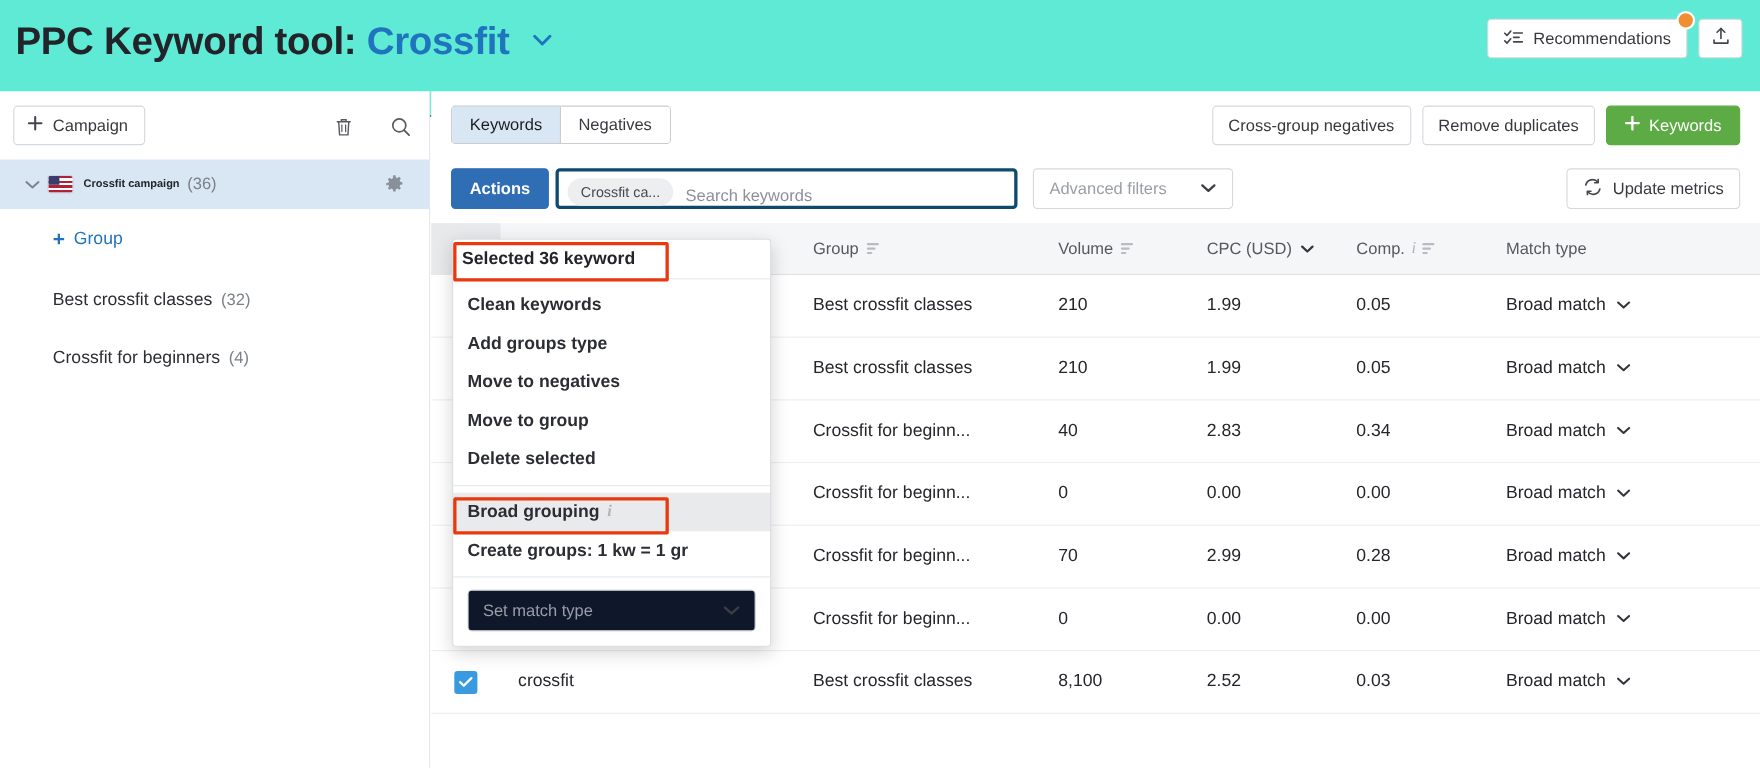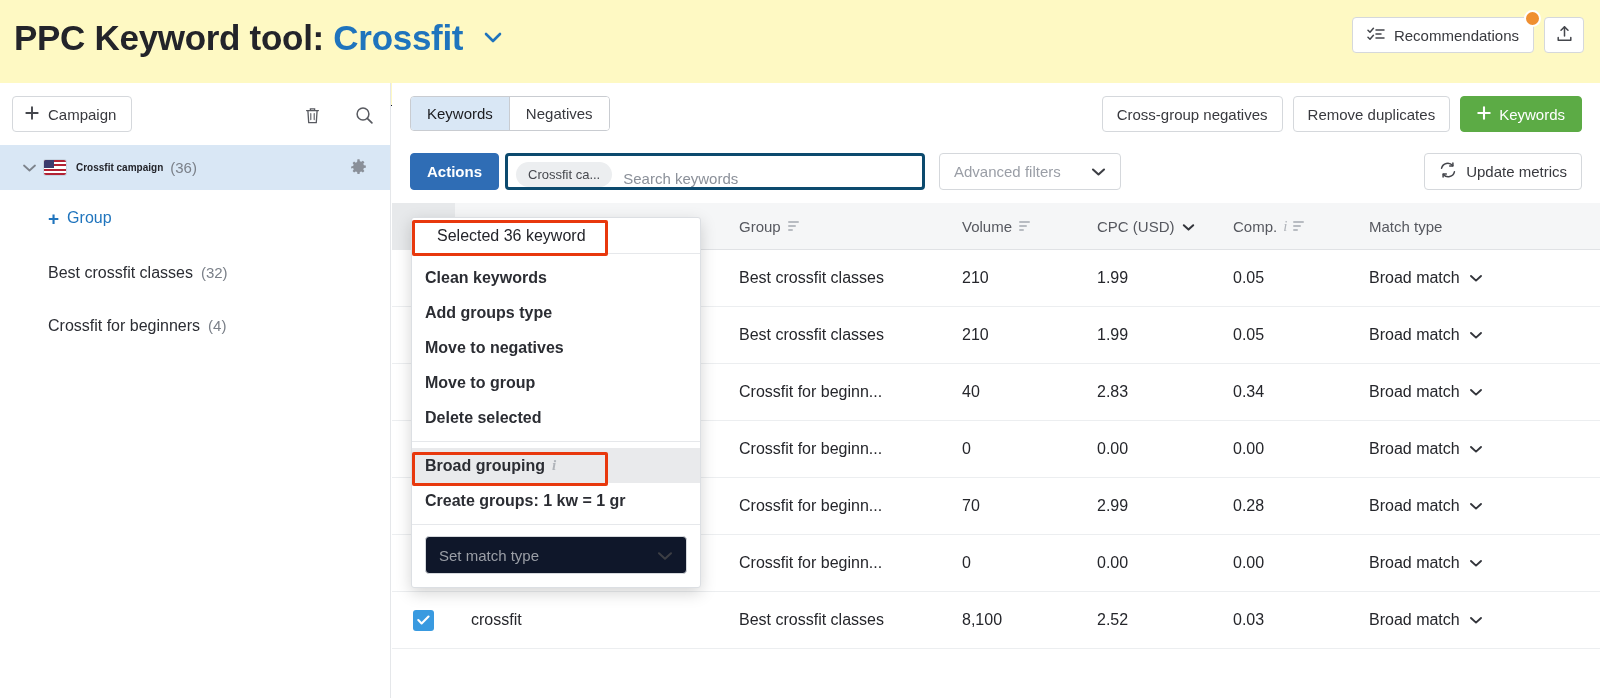--- a/index.html
+++ b/index.html
@@ -8,21 +8,21 @@
     background: #ffffff;
     font-family: "Liberation Sans", sans-serif;
     color: #222222;
     overflow: hidden;
   }
   .app { position: relative; width: 1600px; height: 698px; }
 
   
   .header {
     position: absolute; left: 0; top: 0; width: 1600px; height: 106px;
-    border-bottom: 1px solid #0f172a; background: #fef9c3;
+    border-bottom: 1px solid #0f172a; background: #5eead4;
   }
   .page-title {
     position: absolute; left: 14px; top: 12px;
     font-size: 35px; font-weight: 700; color: #23242a;
     letter-spacing: -0.3px; white-space: nowrap;
   }
   .page-title .accent { color: #1f74bd; font-weight: 700; }
   .title-chevron { display: inline-block; margin-left: 10px; vertical-align: 6px; }
 
   .hdr-right { position: absolute; right: 16px; top: 17px; display: flex; gap: 10px; align-items: center; }
@@ -181,22 +181,22 @@
     font-style: italic; font-size: 15px; color: #b0b4ba;
   }
 
   
   .menu {
     position: absolute; left: 411px; top: 217px; width: 290px;
     background: #fff; border: 1px solid #dcdfe3; border-radius: 3px;
     box-shadow: 0 5px 16px rgba(0,0,0,.17); z-index: 40;
   }
   .menu-head {
-    height: 36px; display: flex; align-items: center; padding-left: 25px;
-    font-size: 16px; font-weight: 400; color: #23242a;
+    height: 36px; display: flex; align-items: center; padding-left: 8px;
+    font-size: 16px; font-weight: 700; color: #23242a;
     border-bottom: 1px solid #e6e8eb;
   }
   .menu-sec { padding: 6px 0; border-bottom: 1px solid #e6e8eb; }
   .menu-item {
     height: 35px; display: flex; align-items: center; gap: 7px;
     padding-left: 13px; font-size: 16px; color: #2b2d33; cursor: pointer; font-weight: bold;
   }
   .menu-item.hover { background: #e9eaec; }
   .menu-select-wrap { padding: 11px 13px 13px; }
   .menu-select {

